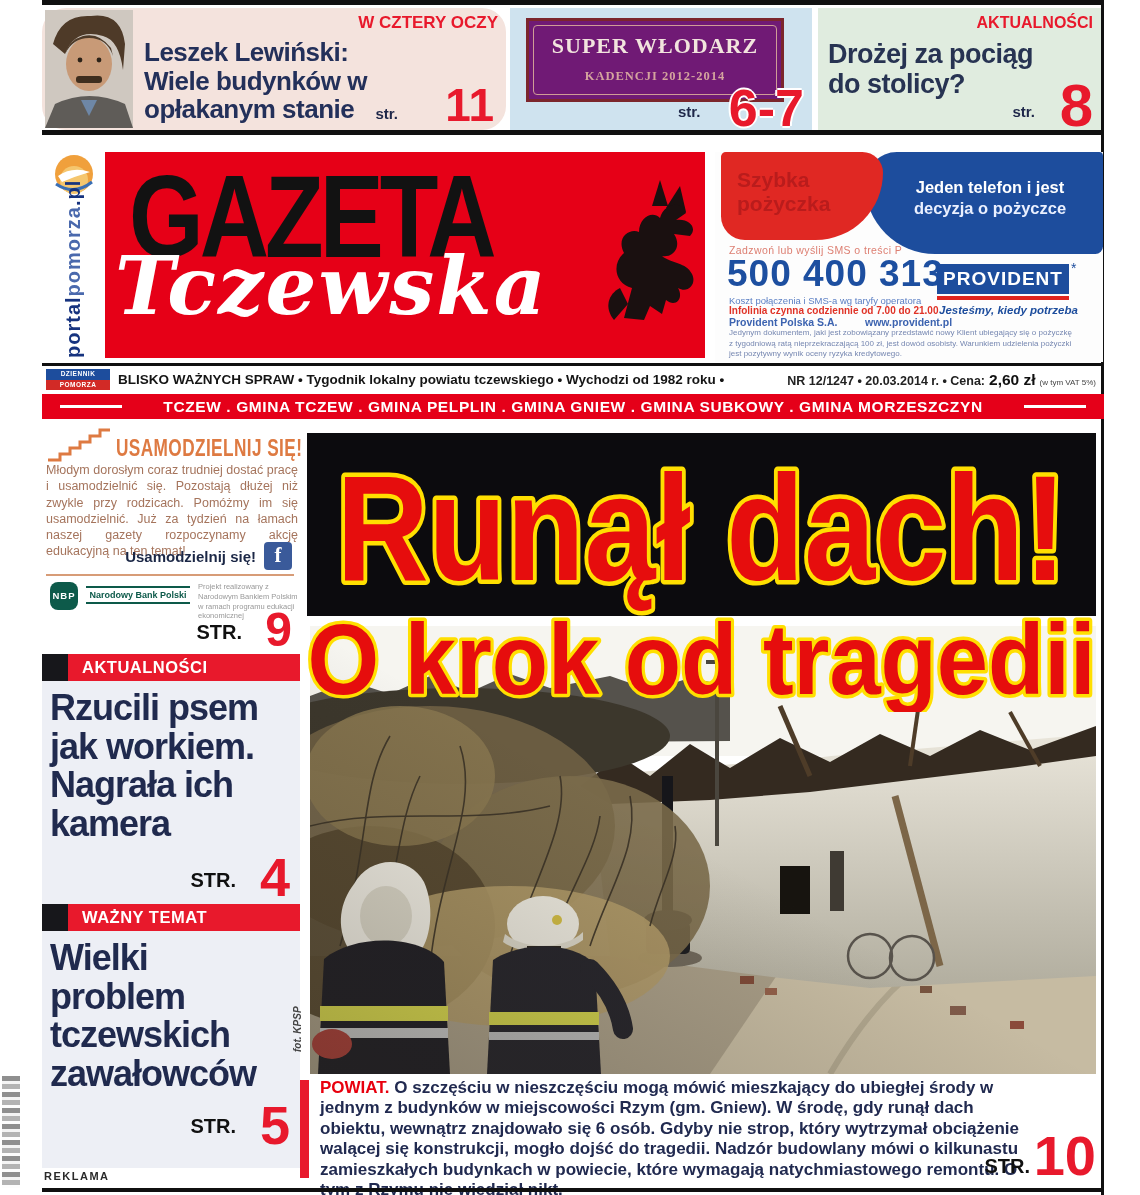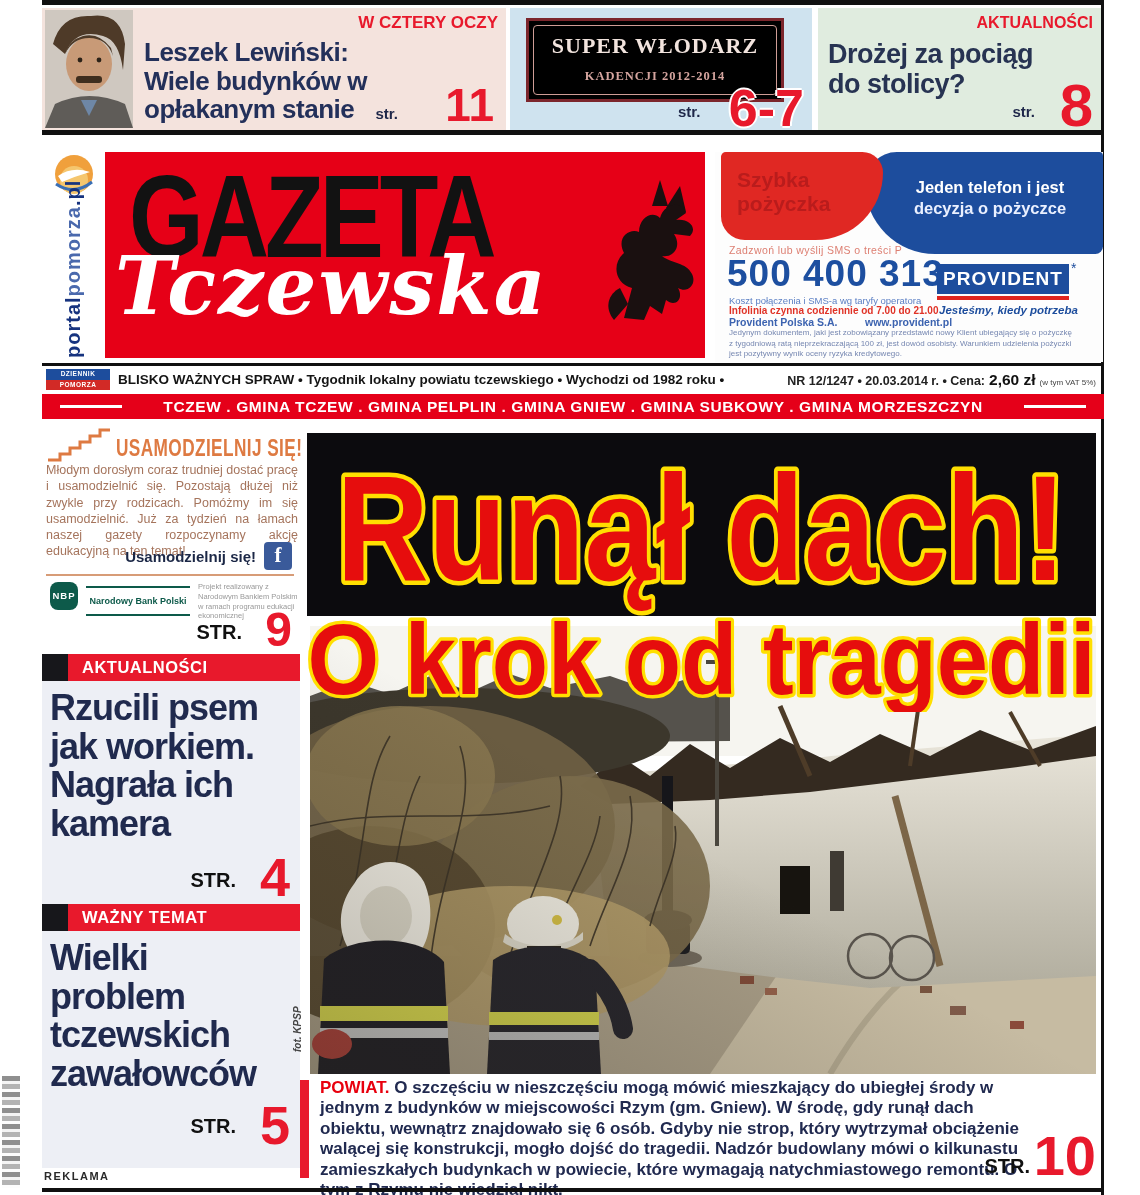--- a/index.html
+++ b/index.html
@@ -65,40 +65,40 @@
              background:repeating-linear-gradient(180deg,#8f8f8f 0 5px,#f4f4f4 5px 8px,#b3b3b3 8px 13px,#fdfdfd 13px 16px); }
 </style>
 </head>
 <body>
 
 <div class="page">
 
   <div class="rule" style="left:42px;top:0;width:1062px;height:5px;"></div>
   <div class="rule" style="left:1101px;top:0;width:3px;height:1195px;"></div>
 
-  <div class="teaser" style="left:42px;width:464px;background:#f4e3dd;">
+  <div class="teaser" style="left:42px;width:464px;background:#f4e3dd;border-radius:24px;">
     <svg class="abs" style="left:3px;top:2px;" width="88" height="118" viewBox="0 0 88 118">
       <rect width="88" height="118" fill="#cfc8c0"></rect>
       <path d="M8,34 Q16,4 46,6 Q76,2 80,34 L78,60 Q74,30 58,26 Q30,18 20,44 Z" fill="#4e3a28"></path>
       <ellipse cx="44" cy="54" rx="23" ry="27" fill="#c89a77"></ellipse>
       <path d="M20,44 Q28,28 44,28 Q62,28 68,46 L66,38 Q54,22 38,26 Q24,30 20,44 Z" fill="#4e3a28"></path>
       <rect x="31" y="66" width="26" height="7" rx="3" fill="#3f2e1e"></rect>
       <circle cx="35" cy="50" r="2.4" fill="#2c2218"></circle>
         <circle cx="54" cy="50" r="2.4" fill="#2c2218"></circle>
       <path d="M0,118 L10,94 Q44,78 80,94 L88,118 Z" fill="#5f5c58"></path>
       <polygon points="36,90 52,90 44,106" fill="#6e87a6"></polygon>
     </svg>
     <div class="tkicker" style="right:8px;top:5px;font-size:17px;">W CZTERY OCZY</div>
     <div class="ttitle" style="left:102px;top:30px;width:240px;font-size:26px;">Leszek Lewiński: Wiele budynków w opłakanym stanie</div>
     <div class="strlbl" style="right:108px;bottom:8px;font-size:15px;">str.</div>
     <div class="strnum" style="right:12px;bottom:2px;font-size:46px;">11</div>
   </div>
 
   <div class="teaser" style="left:510px;width:302px;background:#cfe3ef;">
-    <div class="abs" style="left:16px;top:10px;width:258px;height:84px;background:#000000;border:3px solid #7c262c;">
+    <div class="abs" style="left:16px;top:10px;width:258px;height:84px;background:#701a75;border:3px solid #7c262c;">
       <div class="abs" style="left:4px;top:4px;right:4px;bottom:4px;border:1px solid #cf9d96;border-radius:4px;"></div>
       <div class="abs" style="left:0;top:12px;width:100%;text-align:center;font-family:'Liberation Serif',serif;font-weight:700;font-size:22px;color:#f2e4de;letter-spacing:1px;">SUPER WŁODARZ</div>
       <div class="abs" style="left:0;top:48px;width:100%;text-align:center;font-family:'Liberation Serif',serif;font-weight:700;font-size:12.5px;color:#d4a49e;letter-spacing:1px;">KADENCJI 2012-2014</div>
     </div>
     <div class="strlbl" style="left:168px;bottom:10px;font-size:15px;">str.</div>
     <div class="strnum" style="right:8px;bottom:-4px;font-size:52px;text-shadow:-2px 0 #fff,2px 0 #fff,0 -2px #fff,0 2px #fff;">6-7</div>
   </div>
 
   <div class="teaser" style="left:818px;width:283px;background:#e0ecdf;">
     <div class="tkicker" style="right:8px;top:6px;font-size:16px;">AKTUALNOŚCI</div>
@@ -173,21 +173,21 @@
   <div class="abs" style="left:42px;top:424px;width:258px;height:230px;">
     <svg class="abs" style="left:4px;top:4px;" width="66" height="36" viewBox="0 0 66 36">
       <path d="M2,32 h12 v-6 h10 v-6 h10 v-6 h10 v-6 h10 v-6 h10" stroke="#de7a42" stroke-width="3" fill="none"></path>
     </svg>
     <div class="abs" style="left:74px;top:10px;white-space:nowrap;font-size:21px;font-weight:900;color:#de7a42;transform:scale(0.82,1.15);transform-origin:left top;letter-spacing:0.5px;">USAMODZIELNIJ SIĘ!</div>
     <div class="abs" style="left:4px;top:38px;width:252px;font-size:12.5px;color:#a5745c;text-align:justify;line-height:1.3;">Młodym dorosłym coraz trudniej dostać pracę i usamodzielnić się. Pozostają dłużej niż zwykle przy rodzicach. Pomóżmy im się usamodzielnić. Już za tydzień na łamach naszej gazety rozpoczynamy akcję edukacyjną na ten temat!</div>
     <div class="abs" style="right:44px;top:124px;font-size:15px;font-weight:900;color:#1b2746;">Usamodzielnij się!</div>
     <div class="abs" style="right:8px;top:118px;width:28px;height:28px;background:#3a5a9a;border-radius:4px;text-align:center;line-height:26px;color:#fff;font-family:'Liberation Serif',serif;font-weight:700;font-size:21px;">f</div>
     <div class="abs" style="left:4px;top:150px;width:248px;height:2px;background:#d79c77;"></div>
     <div class="abs" style="left:8px;top:158px;width:28px;height:28px;background:#0d5a4a;border-radius:8px;color:#fff;font-weight:900;font-size:9.5px;text-align:center;line-height:28px;letter-spacing:1px;">NBP</div>
-    <div class="abs" style="left:44px;top:162px;width:104px;border-top:2px solid #0d5a4a;border-bottom:2px solid #0d5a4a;padding:8px 0;font-size:9px;font-weight:800;color:#0d5a4a;text-align:center;white-space:nowrap;">Narodowy Bank Polski</div>
+    <div class="abs" style="left:44px;top:162px;width:104px;border-top:2px solid #0d5a4a;border-bottom:2px solid #0d5a4a;padding:2px 0;font-size:9px;font-weight:800;color:#0d5a4a;text-align:center;white-space:nowrap;">Narodowy Bank Polski</div>
     <div class="abs" style="left:156px;top:158px;width:100px;font-size:7.5px;color:#999;line-height:1.3;">Projekt realizowany z Narodowym Bankiem Polskim w ramach programu edukacji ekonomicznej</div>
     <div class="strlbl" style="right:58px;bottom:10px;font-size:20px;color:#101010;">STR.</div>
     <div class="strnum" style="right:8px;bottom:0;font-size:48px;">9</div>
   </div>
 
   <div class="kickbar" style="top:654px;">
     <div class="sq"></div>
     <div class="lbl">AKTUALNOŚCI</div>
   </div>
   <div class="colbox" style="top:681px;height:223px;">

